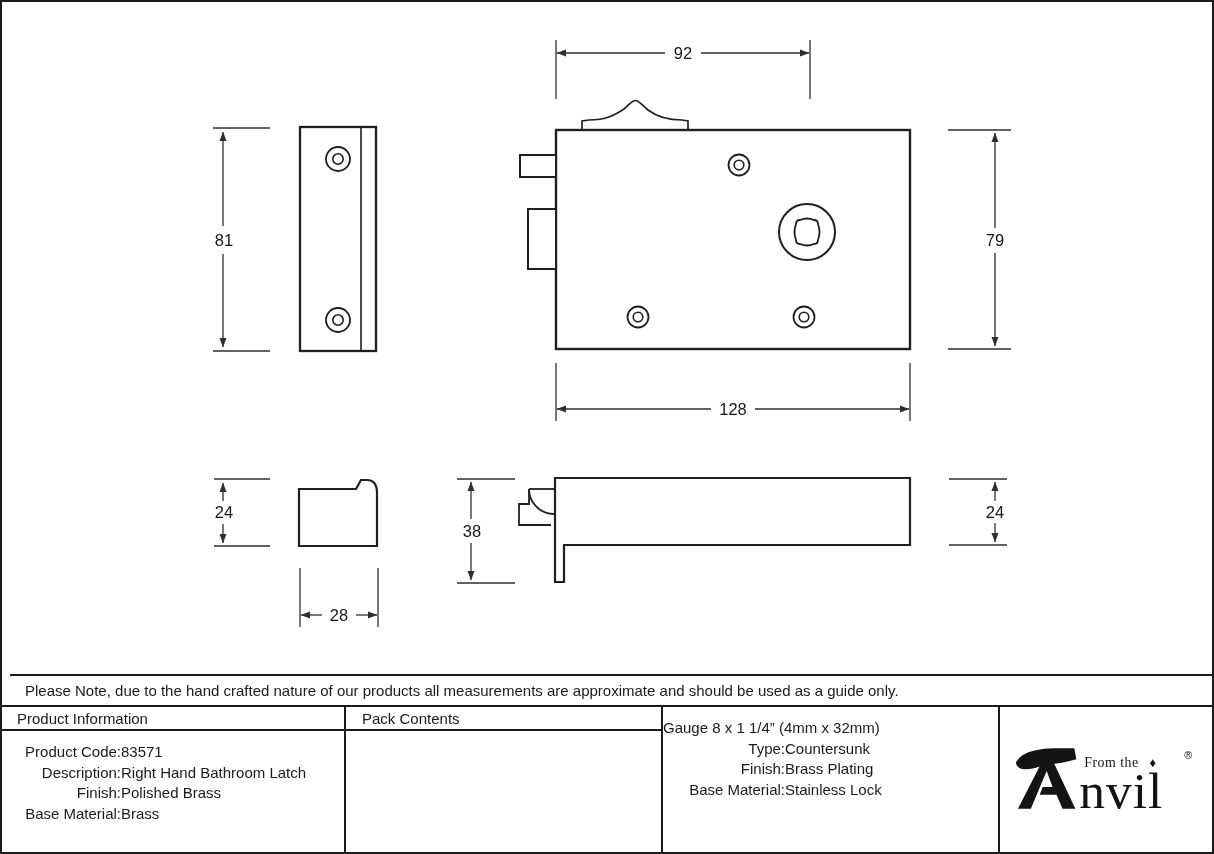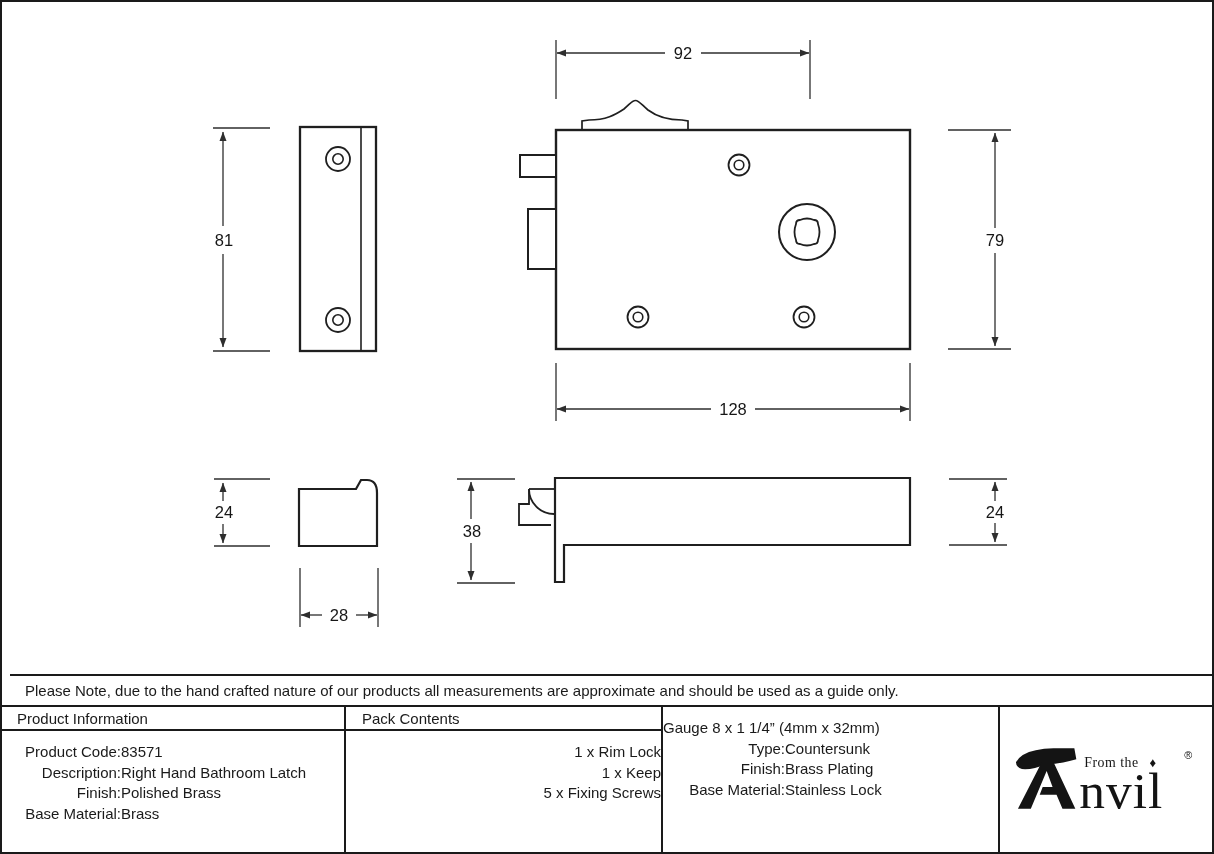--- a/index.html
+++ b/index.html
@@ -199,25 +199,20 @@
         </div>
         <div class="kv">
           <span class="k">Base Material:</span>
           <span class="v">Brass</span>
         </div>
       </div>
     </div>
 
     <div class="tcol col2">
       <div class="thead" style="padding-left:16px;">Pack Contents</div>
-      <div class="tbody">
-        <div class="pack-item">1 x Rim Lock</div>
-        <div class="pack-item">1 x Keep</div>
-        <div class="pack-item">5 x Fixing Screws</div>
-      </div>
     </div>
 
     <div class="tcol col3">
       <div class="tbody">
         <div class="kv">
           <span class="v">Gauge 8 x 1 1/4” (4mm x 32mm)</span>
         </div>
         <div class="kv">
           <span class="k">Type:</span>
           <span class="v">Countersunk</span>

